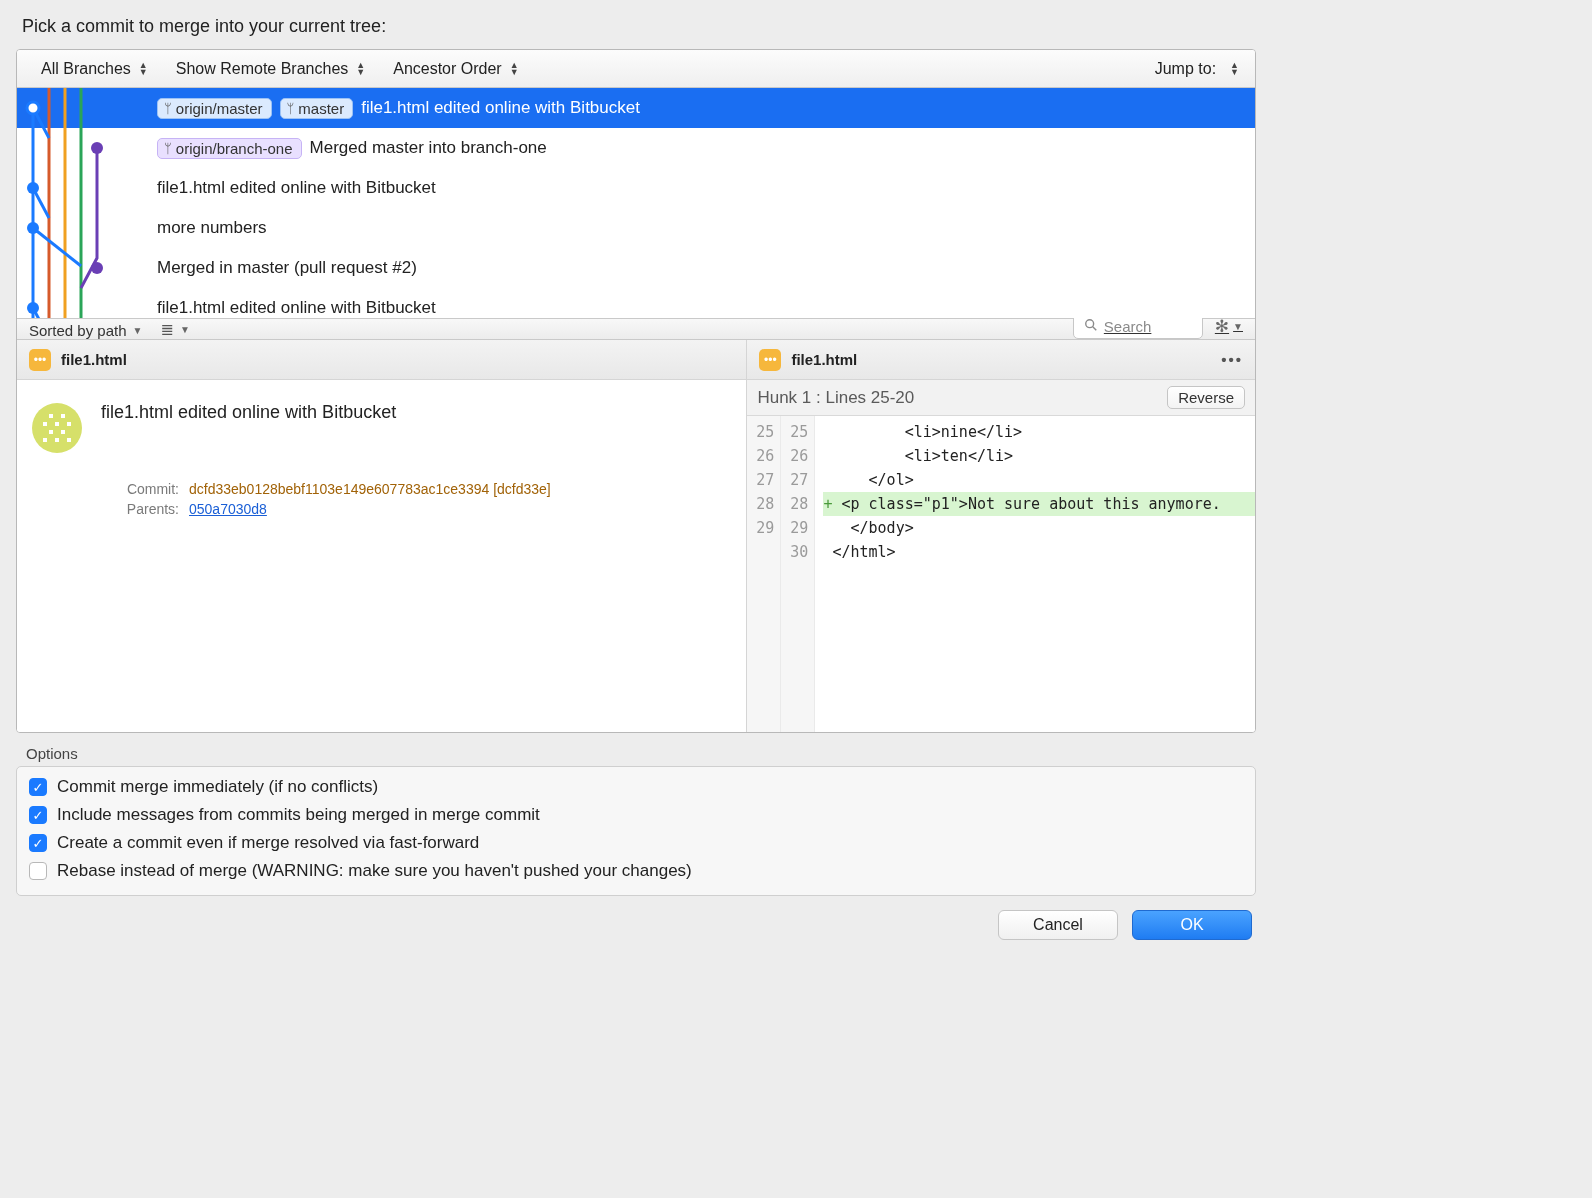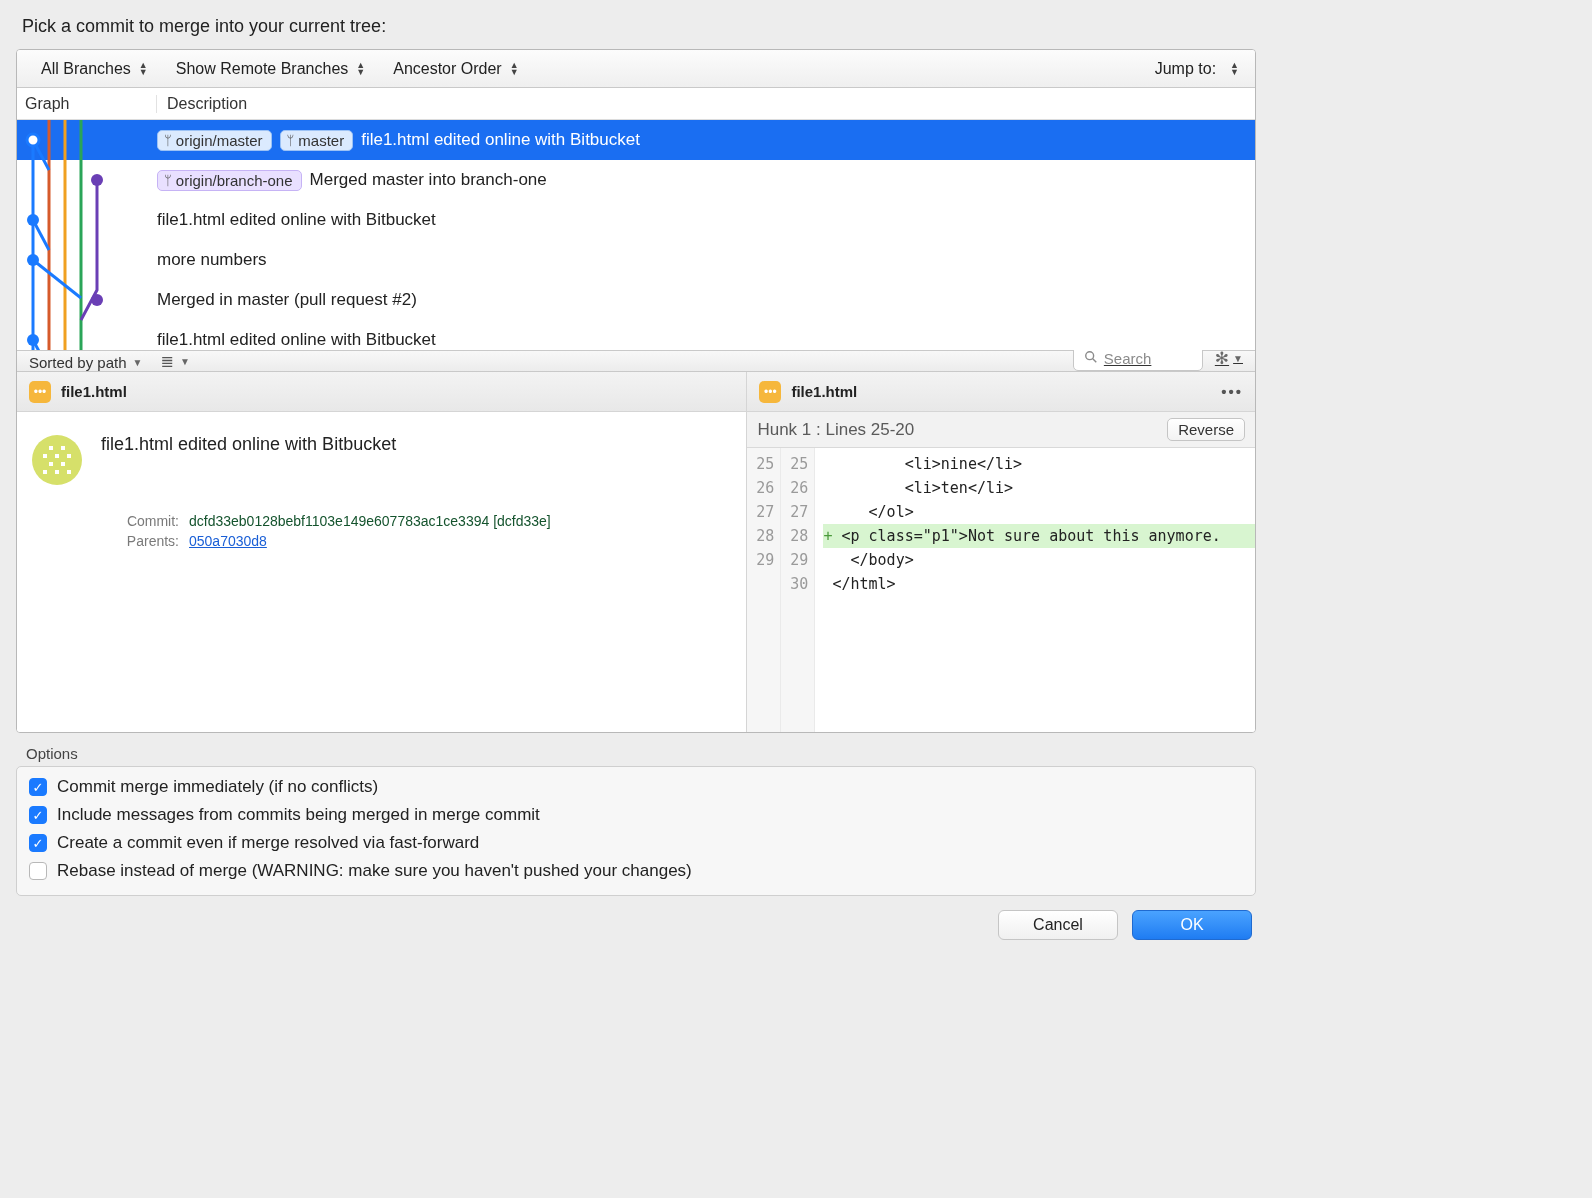--- a/index.html
+++ b/index.html
@@ -168,21 +168,21 @@
     display:flex; gap:18px;
   }
   .avatar {
     width:52px; height:52px; border-radius:4px;
     display:flex; align-items:center; justify-content:center;
   }
   .commit-detail .body { flex:1; }
   .commit-msg { font-size:18px; margin-bottom:58px; }
   .meta-row { display:flex; gap:10px; font-size:14px; margin-bottom:4px; }
   .meta-label { color:#7a7a7a; width:78px; text-align:right; }
-  .meta-val { color:#14532d; overflow:hidden; text-overflow:clip; white-space:nowrap; }
+  .meta-val { color:#a16207; overflow:hidden; text-overflow:clip; white-space:nowrap; }
   .link { color:#1a5fd6; text-decoration:underline; cursor:pointer; }
   
   .hunk-header {
     display:flex; align-items:center; justify-content:space-between;
     background:#f2f2f2;
     border-bottom:1px solid #d9d9d9;
     padding:6px 10px;
     font-size:17px; color:#5a5a5a;
   }
   .btn-reverse {
@@ -279,24 +279,20 @@
       <div class="spacer"></div>
       <div class="jump">
         <span>Jump to:</span>
         <span class="stepper">
             <span>▲</span>
             <span>▼</span>
           </span>
       </div>
     </div>
 
-    <div class="colhead">
-      <div class="c-graph">Graph</div>
-      <div class="c-desc">Description</div>
-    </div>
 
     <div class="commit-list">
       <svg class="graph-svg" viewBox="0 0 110 260">
 
         <line x1="16" y1="20" x2="16" y2="260" stroke="#1a7aff" stroke-width="3"></line>
         <line x1="32" y1="0" x2="32" y2="260" stroke="#d65a2b" stroke-width="3"></line>
         <line x1="48" y1="0" x2="48" y2="260" stroke="#f0a020" stroke-width="3"></line>
         <line x1="64" y1="0" x2="64" y2="260" stroke="#2aa558" stroke-width="3"></line>
 
         <polyline points="80,60 80,170 64,200" fill="none" stroke="#6a3fb5" stroke-width="3"></polyline>

